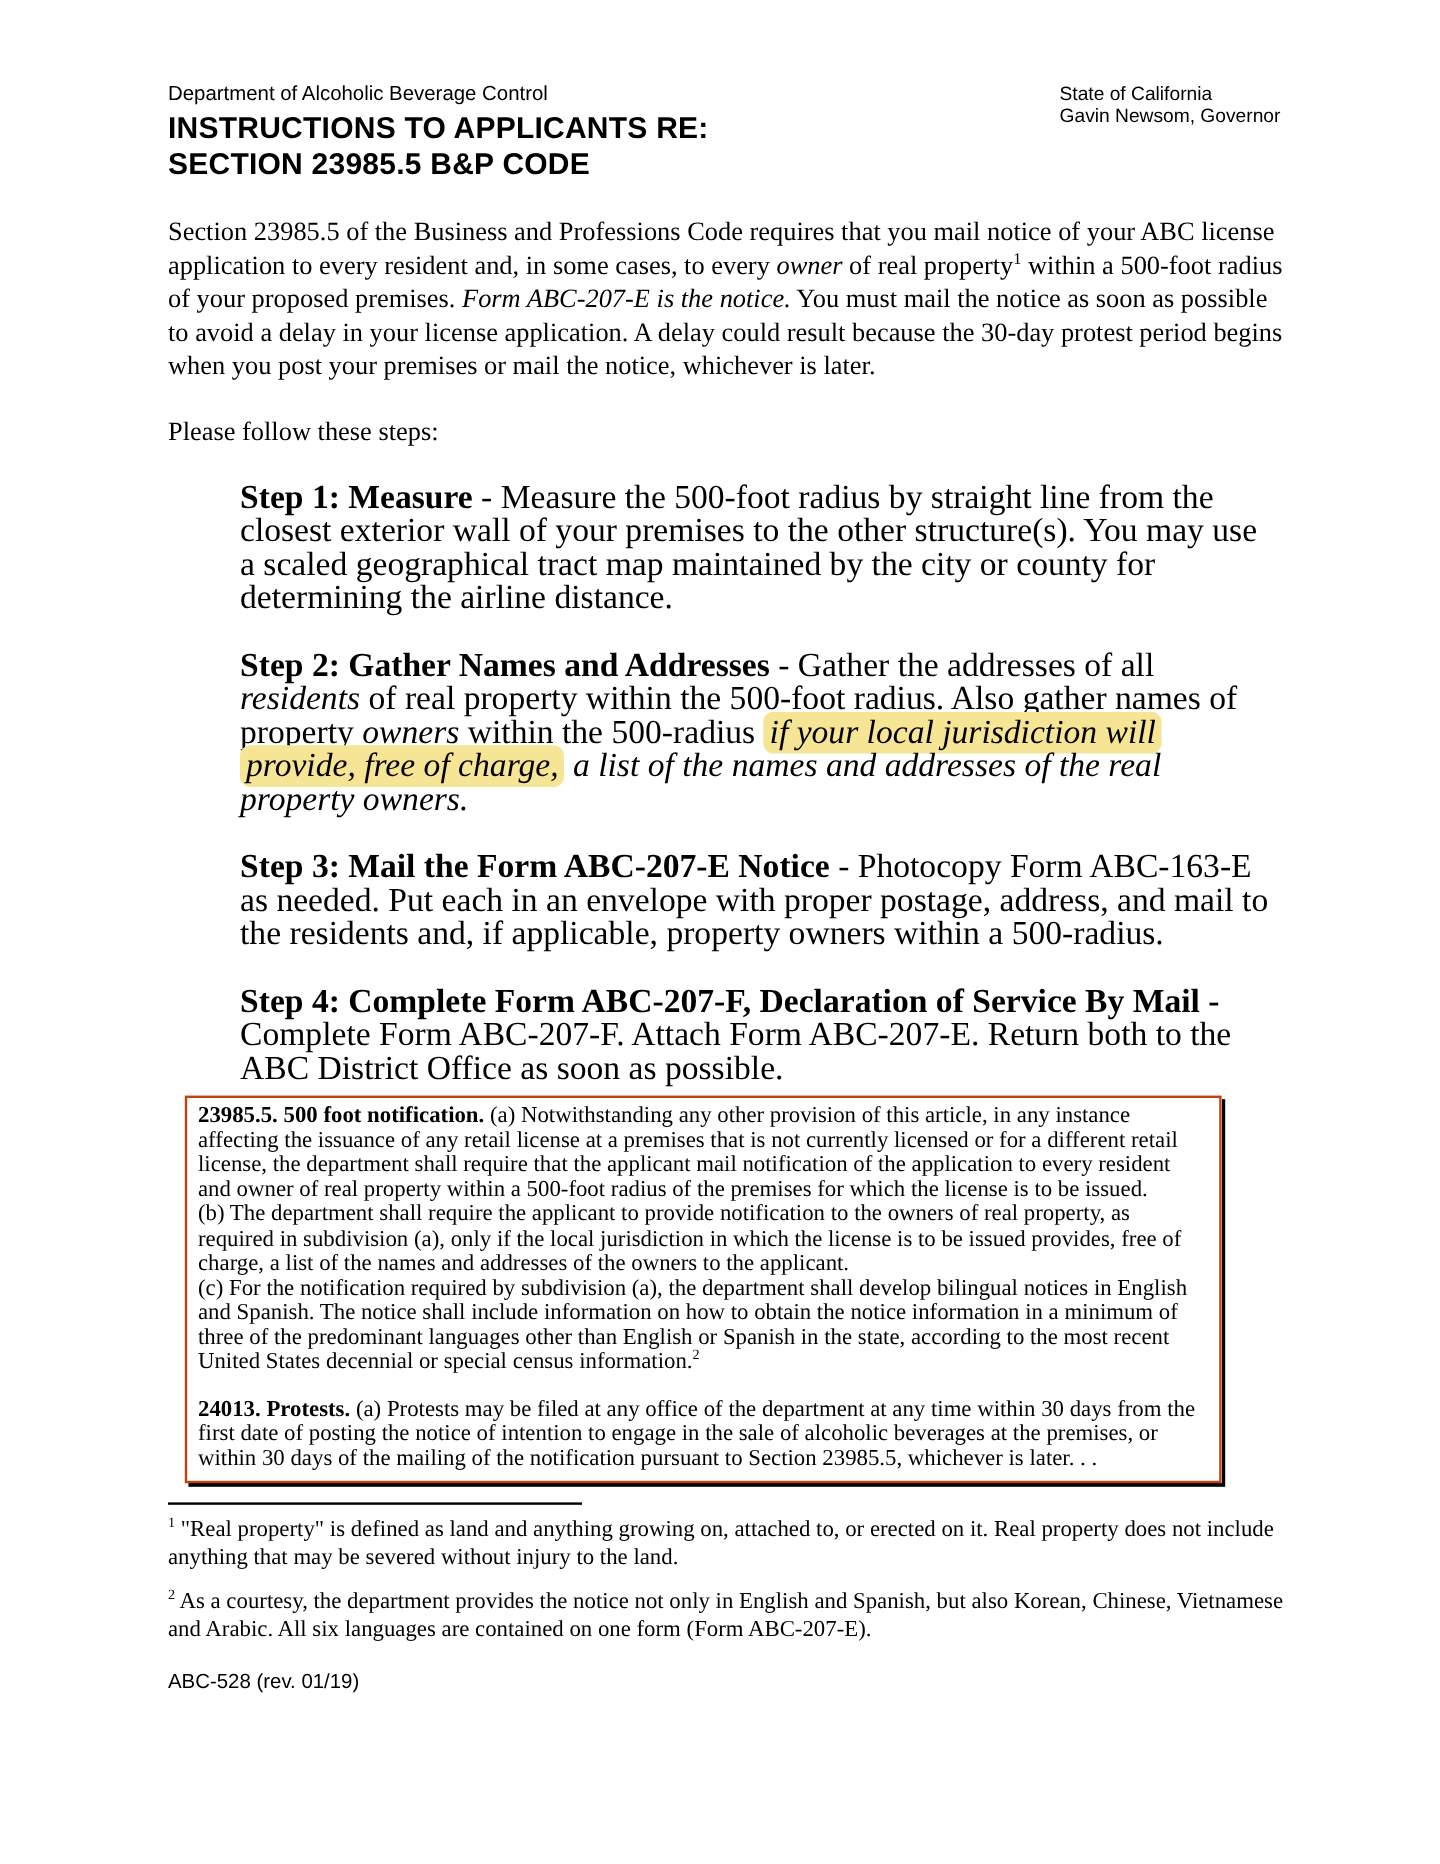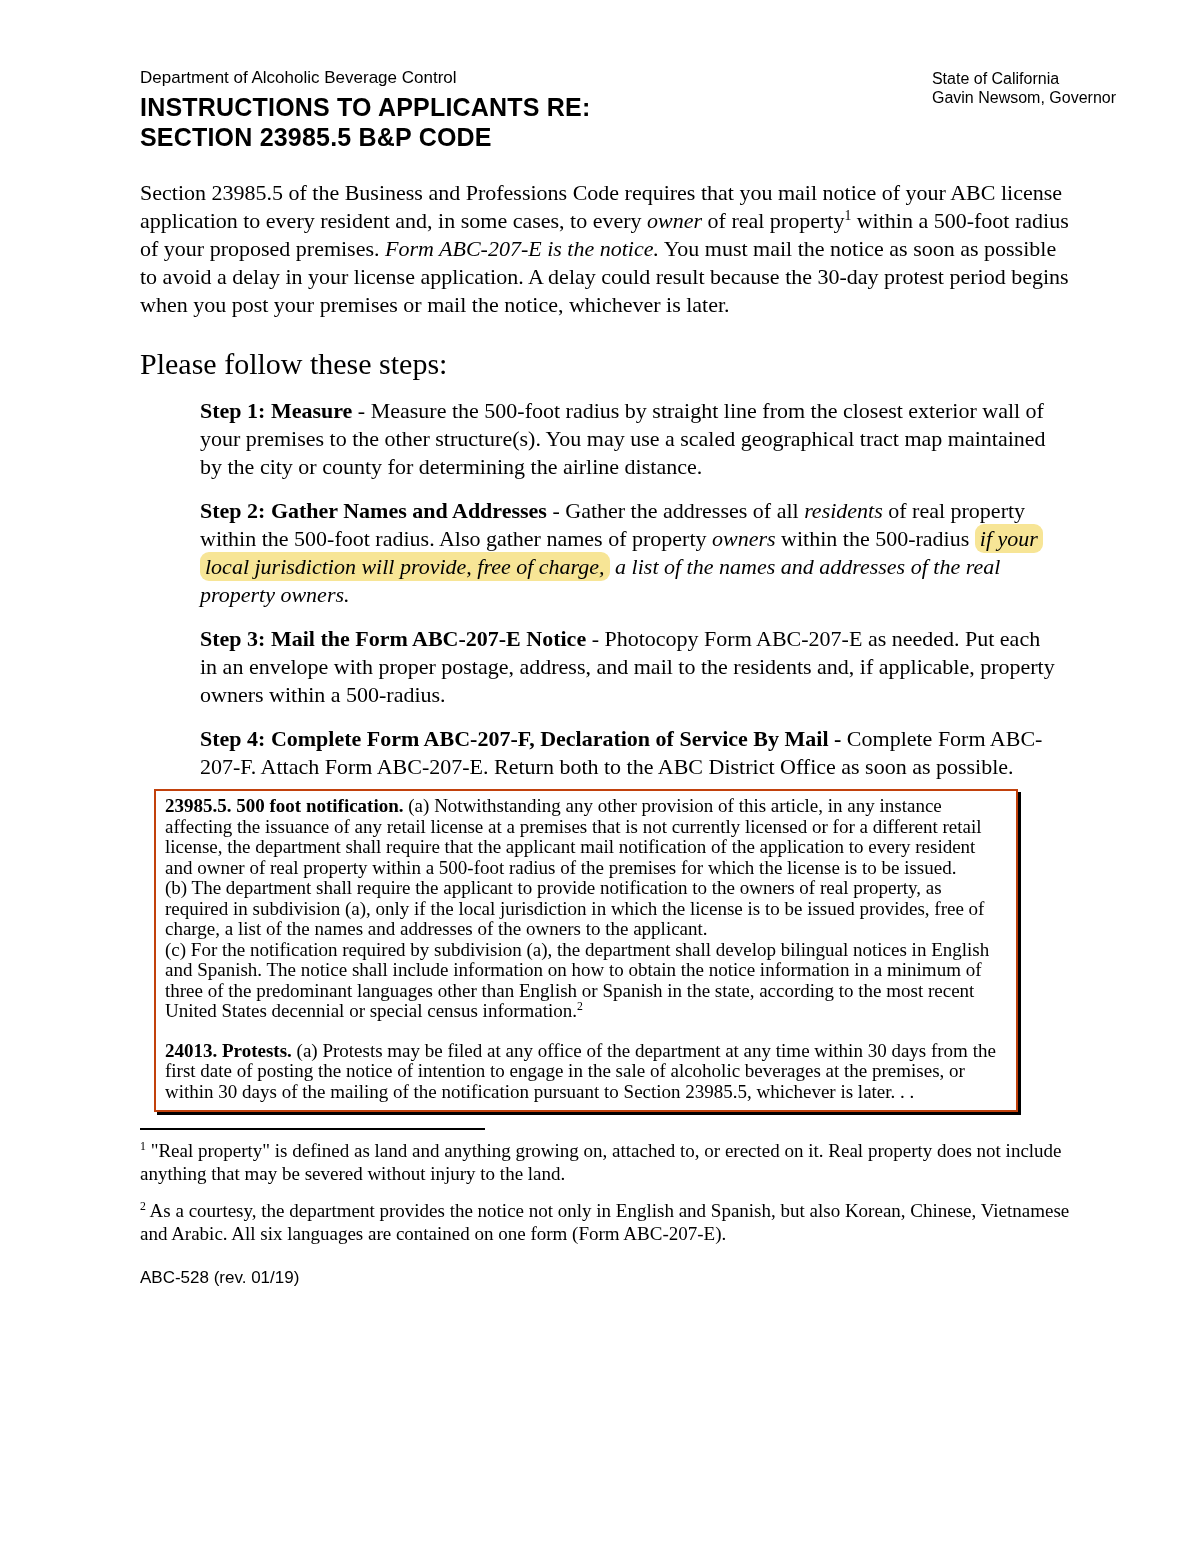--- a/index.html
+++ b/index.html
@@ -1,33 +1,33 @@
 <!DOCTYPE html>
 <html style="--hl: #f7e596;"><head>
 <meta charset="utf-8">
 <style>
   html,body { margin:0; padding:0; background:#ffffff; }
   .page {
     width:1200px; height:1553px; box-sizing:border-box;
     background:#ffffff; color:#000;
     font-family:"Liberation Serif", serif;
-    padding:68px 68px 0 140px;
+    padding:68px 117px 0 140px;
     overflow:hidden; position:relative;
   }
   .header { display:flex; justify-content:space-between; align-items:flex-start;
     font-family:"Liberation Sans", sans-serif; }
   .dept { font-size:17px; line-height:20px; }
   .doc-title { font-size:25px; font-weight:bold; line-height:30px; margin-top:4px; letter-spacing:0.2px; }
   .header-right { font-size:16px; line-height:19px; padding-top:1px; margin-right:16px; }
 
   .salutation { font-size:22px; margin-top:26px; }
   .para { font-size:22px; line-height:28px; width:932px; }
   .intro { margin-top:27px; }
-  .steps-intro { font-size:30px; margin-top:28px; }
-  .step { font-size:22px; line-height:28px; margin-left:60px; width:858px; margin-top:16px; }
+  .steps-intro { font-size:22px; margin-top:28px; }
+  .step { font-size:28px; line-height:28px; margin-left:60px; width:858px; margin-top:28px; }
 
   .b { font-weight:bold; }
   .i { font-style:italic; }
   .hl { background:var(--hl,#f7e596); border-radius:9px; padding:2px 5px;
         box-decoration-break:clone; -webkit-box-decoration-break:clone; }
   sup { font-size:0.62em; line-height:0; }
 
   .bp-title-box {
     margin-top:22px; margin-left:14px; width:864px; height:52px; box-sizing:border-box;
     border:2px solid #000; box-shadow:3px 3px 0 #000;
@@ -65,21 +65,21 @@
     </div>
   </div>
 
 
   <div class="para intro"><span>Section 23985.5 of the Business and Professions Code requires that you mail notice of your ABC license application to every resident and, in some cases, to every </span><span class="i">owner</span><span> of real property</span><sup>1</sup><span> within a 500-foot radius of your proposed premises. </span><span class="i">Form ABC-207-E is the notice.</span><span> You must mail the notice as soon as possible to avoid a delay in your license application. A delay could result because the 30-day protest period begins when you post your premises or mail the notice, whichever is later.</span></div>
 
   <div class="steps-intro">Please follow these steps:</div>
 
   <div class="step"><span class="b">Step 1:  Measure</span><span> - Measure the 500-foot radius by straight line from the closest exterior wall of your premises to the other structure(s).  You may use a scaled geographical tract map maintained by the city or county for determining the airline distance.</span></div>
   <div class="step"><span class="b">Step 2:  Gather Names and Addresses</span><span> - Gather the addresses of all </span><span class="i">residents</span><span> of real property within the 500-foot radius. Also gather names of property </span><span class="i">owners</span><span> within the 500-radius </span><span class="i hl">if your local jurisdiction will provide, free of charge,</span><span class="i"> </span><span class="i">a list of the names and addresses of the real property owners.</span></div>
-  <div class="step"><span class="b">Step 3:  Mail the Form ABC-207-E Notice</span><span> - Photocopy Form ABC-207-E as needed. Put each in an envelope with proper postage, address, and mail to the residents and, if applicable, property owners within a 500-radius.</span></div>
+  <div class="step"><span class="b">Step 3:  Mail the Form ABC-207-E Notice</span><span> - Photocopy Form ABC-163-E as needed. Put each in an envelope with proper postage, address, and mail to the residents and, if applicable, property owners within a 500-radius.</span></div>
   <div class="step"><span class="b">Step 4:  Complete Form ABC-207-F, Declaration of Service By Mail - </span><span>Complete Form ABC-207-F. Attach Form ABC-207-E. Return both to the ABC District Office as soon as possible.</span></div>
 
 
   <div class="bp-content-box">
     <div><span class="b">23985.5. 500 foot notification.</span><span>  (a) Notwithstanding any other provision of this article, in any instance affecting the issuance of any retail license at a premises that is not currently licensed or for a different retail license, the department shall require that the applicant mail notification of the application to every resident and owner of real property within a 500-foot radius of the premises for which the license is to be issued.</span></div>
     <div><span>(b) The department shall require the applicant to provide notification to the owners of real property, as required in subdivision (a), only if the local jurisdiction in which the license is to be issued provides, free of charge, a list of the names and addresses of the owners to the applicant.</span></div>
     <div><span>(c) For the notification required by subdivision (a), the department shall develop bilingual notices in English and Spanish.  The notice shall include information on how to obtain the notice information in a minimum of three of the predominant languages other than English or Spanish in the state, according to the most recent United States decennial or special census information.</span><sup>2</sup></div>
     <div class="bp-24013"><span class="b">24013. Protests.</span><span> (a) Protests may be filed at any office of the department at any time within 30 days from the first date of posting the notice of intention to engage in the sale of alcoholic beverages at the premises, or within 30 days of the mailing of the notification pursuant to Section 23985.5, whichever is later. . .</span></div>
   </div>
 

